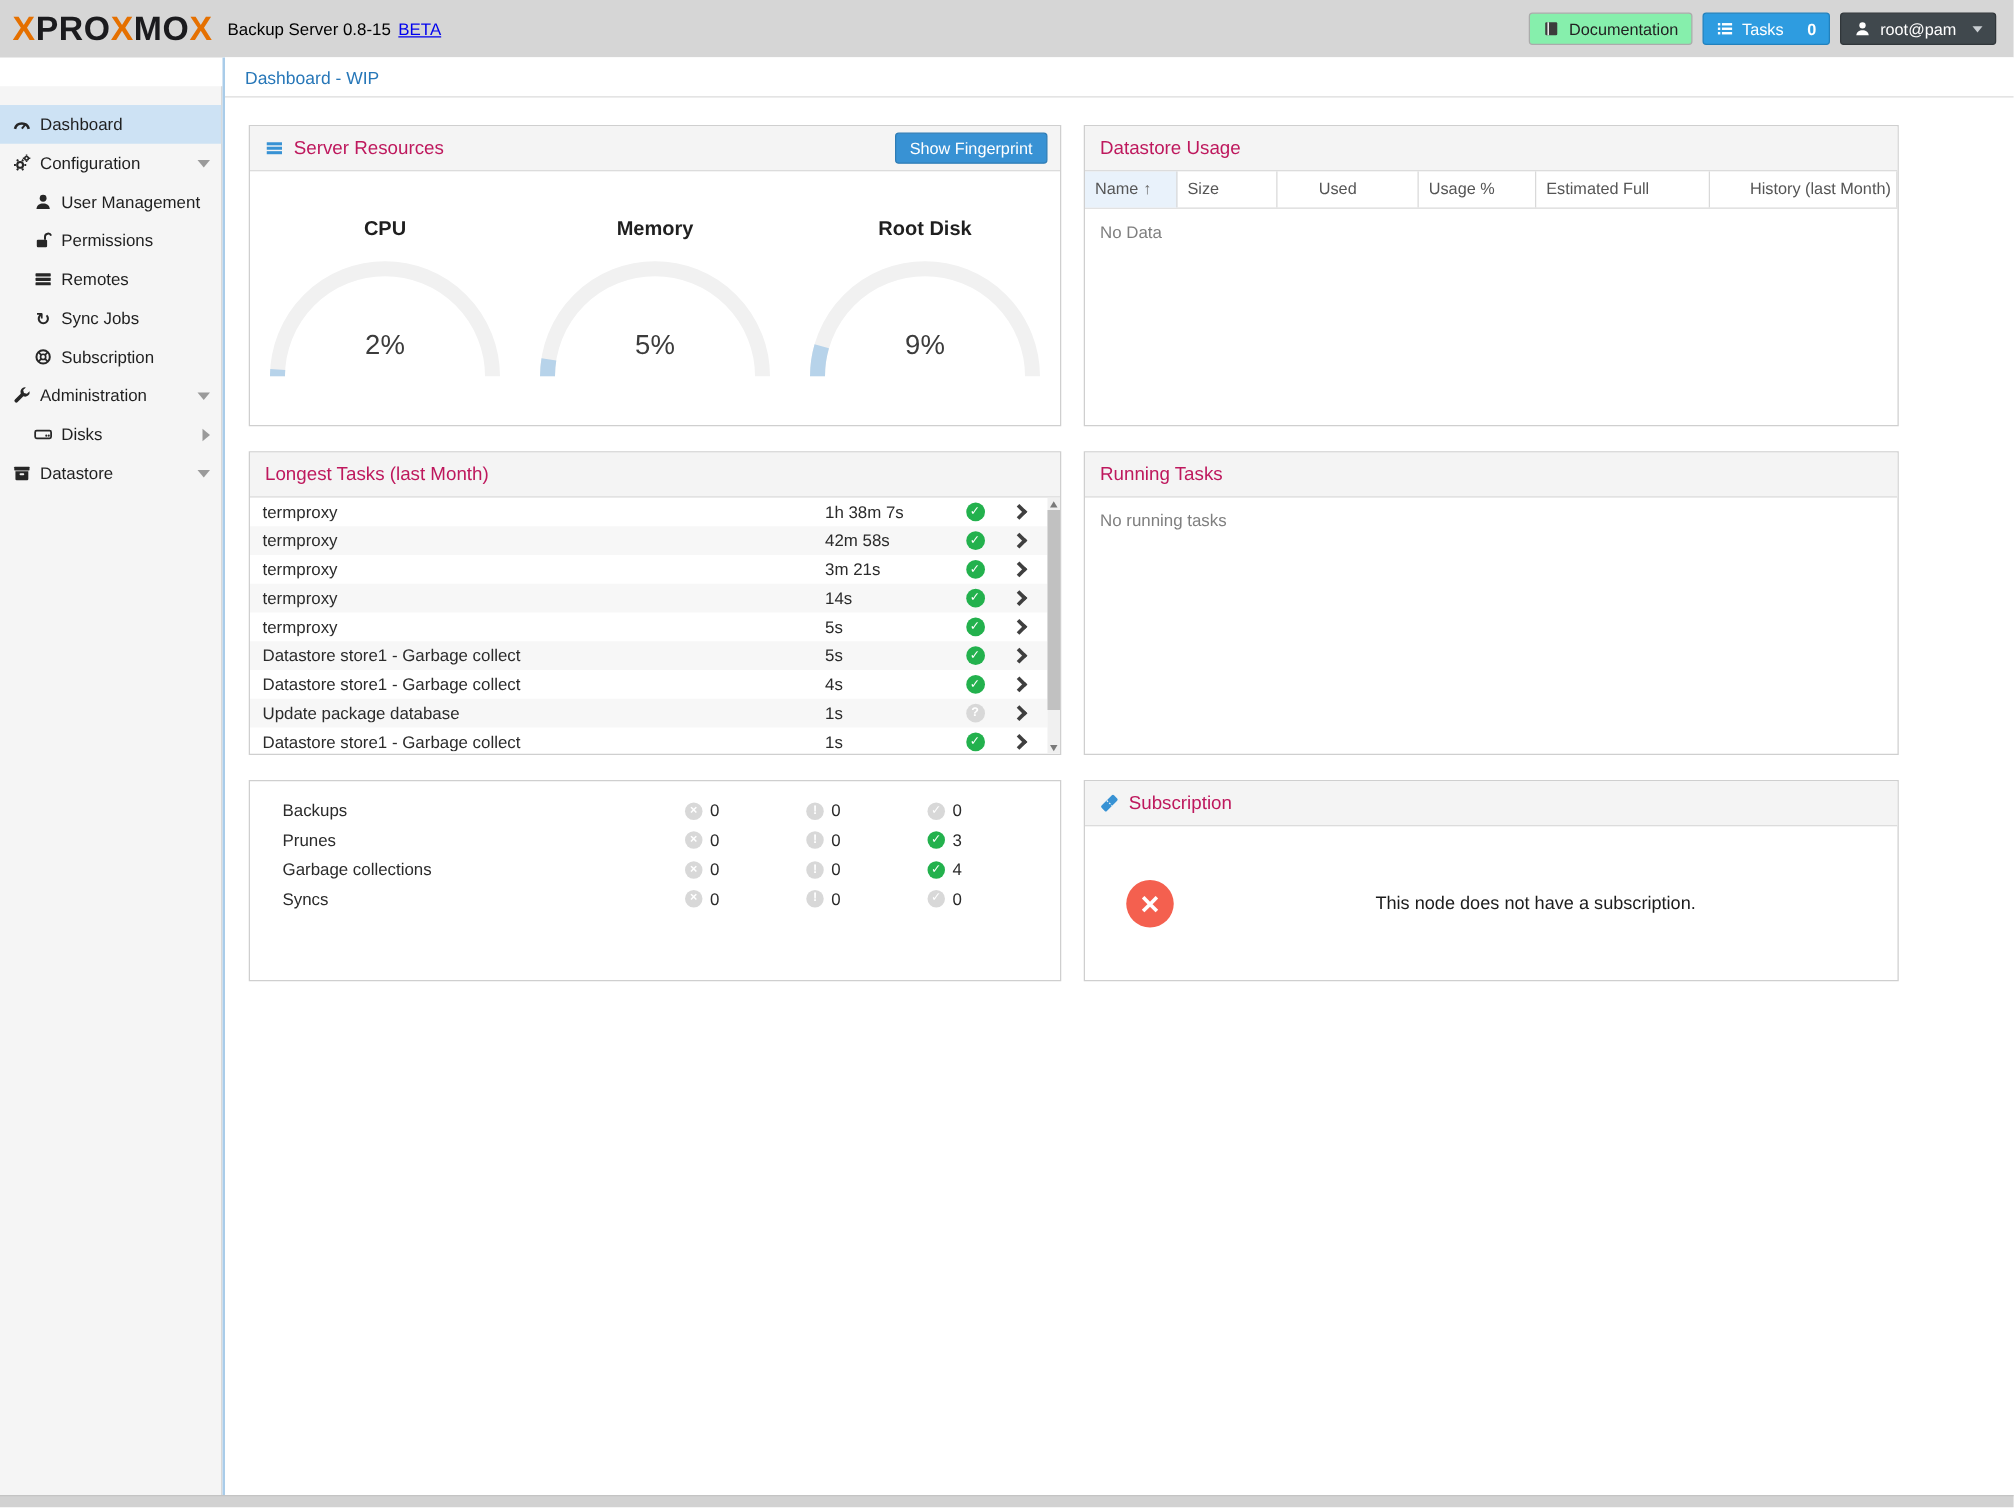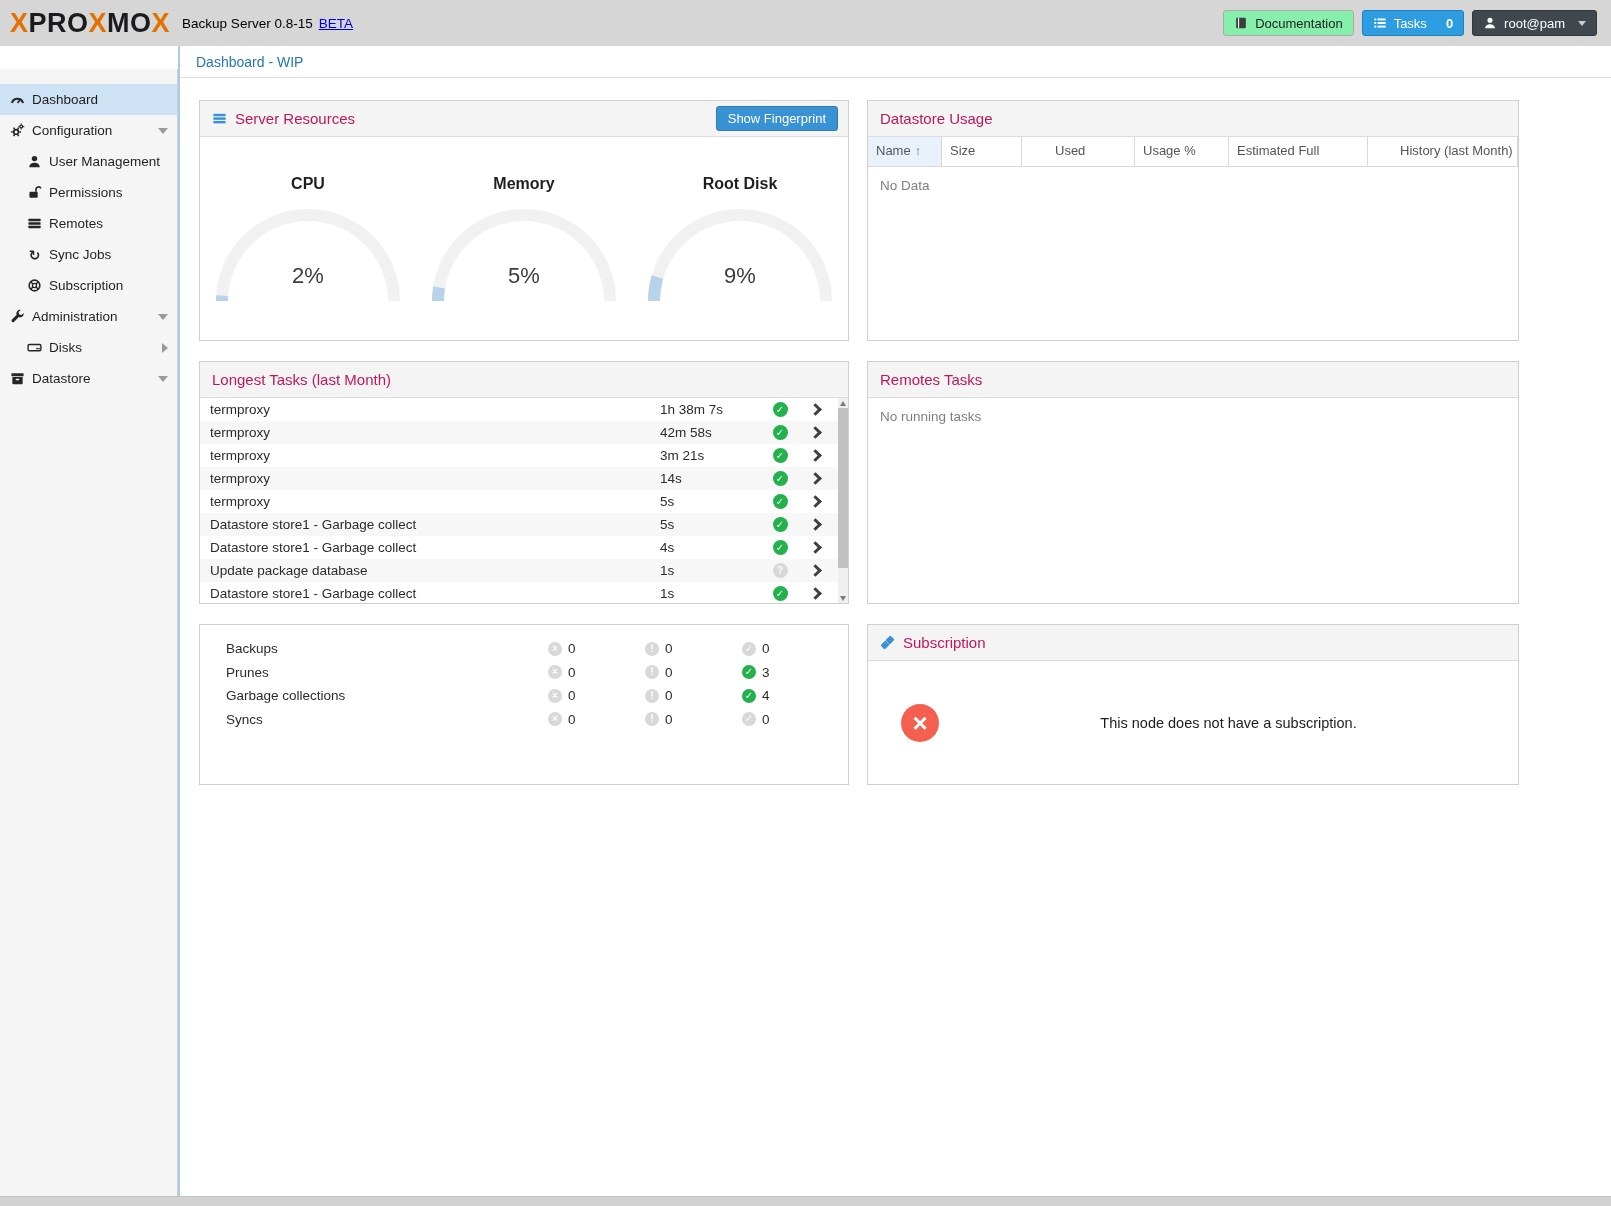--- a/index.html
+++ b/index.html
@@ -440,21 +440,21 @@
           <div class="sb-thumb" data-interactable="true"></div>
           <div class="sb-btn sb-down" data-interactable="true">
               <span class="tri-d"></span>
             </div>
         </div>
       </div>
     </div>
 
     <div class="panel h243" data-interactable="false">
       <div class="panel-h" data-interactable="false">
-        <span class="ptitle" data-interactable="false">Remotes Tasks</span>
+        <span class="ptitle" data-interactable="false">Running Tasks</span>
       </div>
       <div class="panel-empty" data-interactable="false">No running tasks</div>
     </div>
 
     <div class="panel h161" data-interactable="false">
       <div class="sum" id="summary-rows" data-interactable="false">
           <div class="sum-row" data-interactable="false"><span class="sum-label" data-interactable="false">Backups</span><span class="sum-stat sum-e">
               <span class="ci ci-gray" data-interactable="false">×</span>
               <span data-interactable="false">0</span>
             </span><span class="sum-stat sum-w">

